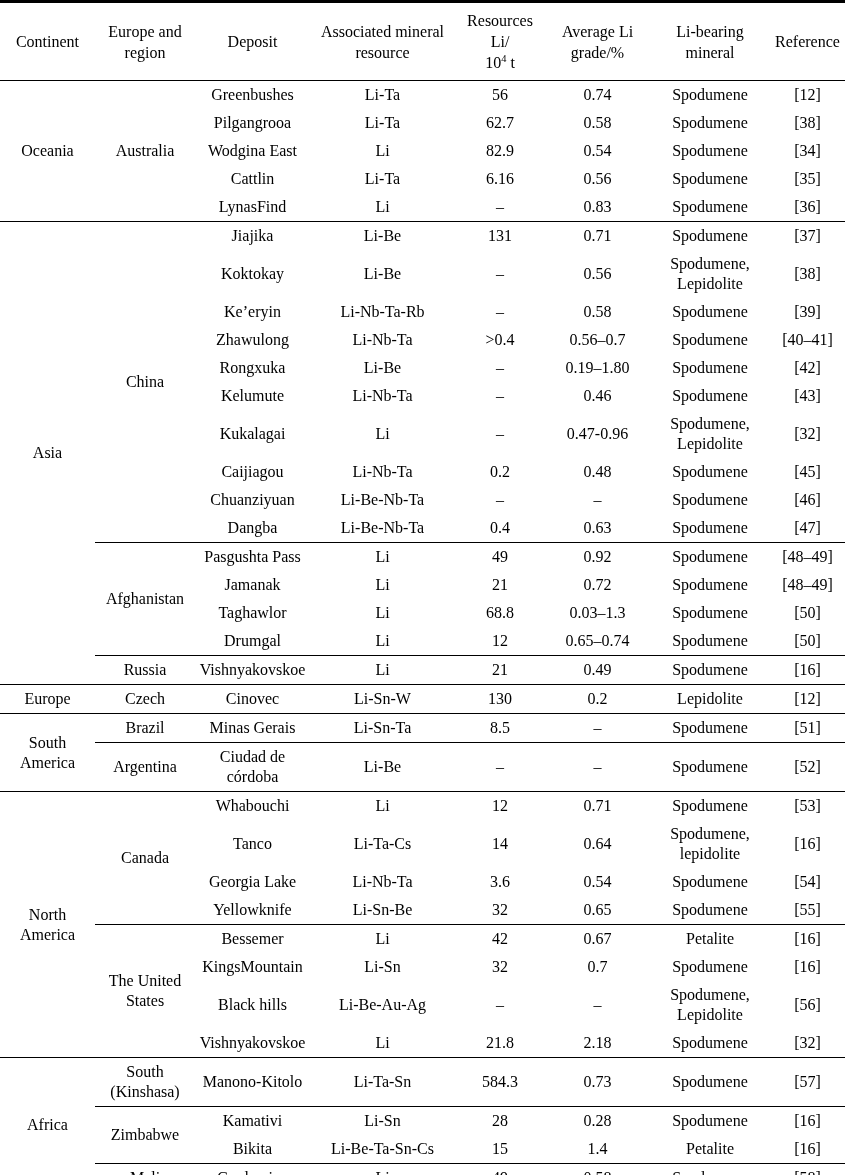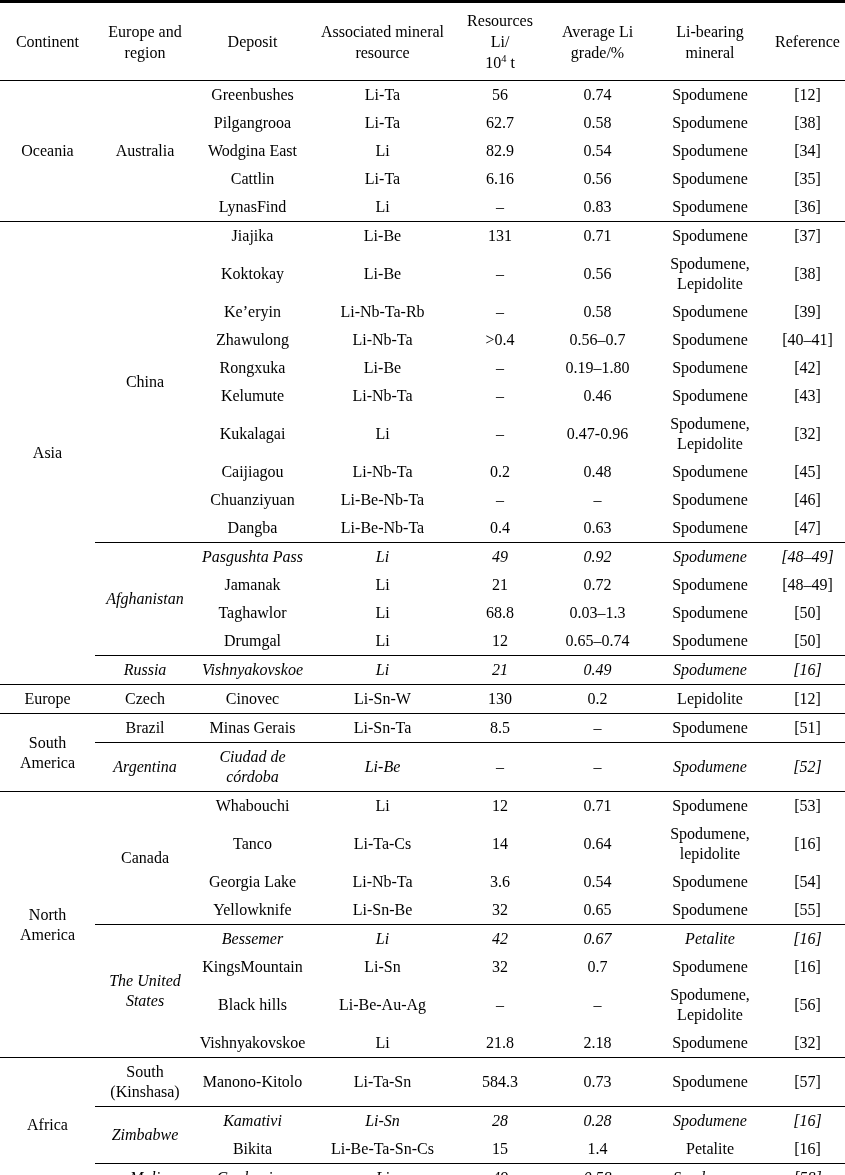--- a/index.html
+++ b/index.html
@@ -42,21 +42,21 @@
   table.deposits td {
     text-align: center;
     vertical-align: middle;
     line-height: 20px;
     padding: 4px 3px;
     white-space: pre-line;
   }
   
   tr.continent-start > td { border-top: 1.8px solid #000; }
   
-  tr.country-start > td { border-top: 1.6px solid #000; font-style: italic; }
+  tr.country-start > td { border-top: 1.6px solid #000; }
 
   td.col-continent { line-height: 28px; margin-left: 24px; }
   td.col-country   { line-height: 26px; }
 
   th sup {
     font-size: 0.65em;
     vertical-align: super;
     line-height: 0;
   }
 </style>

